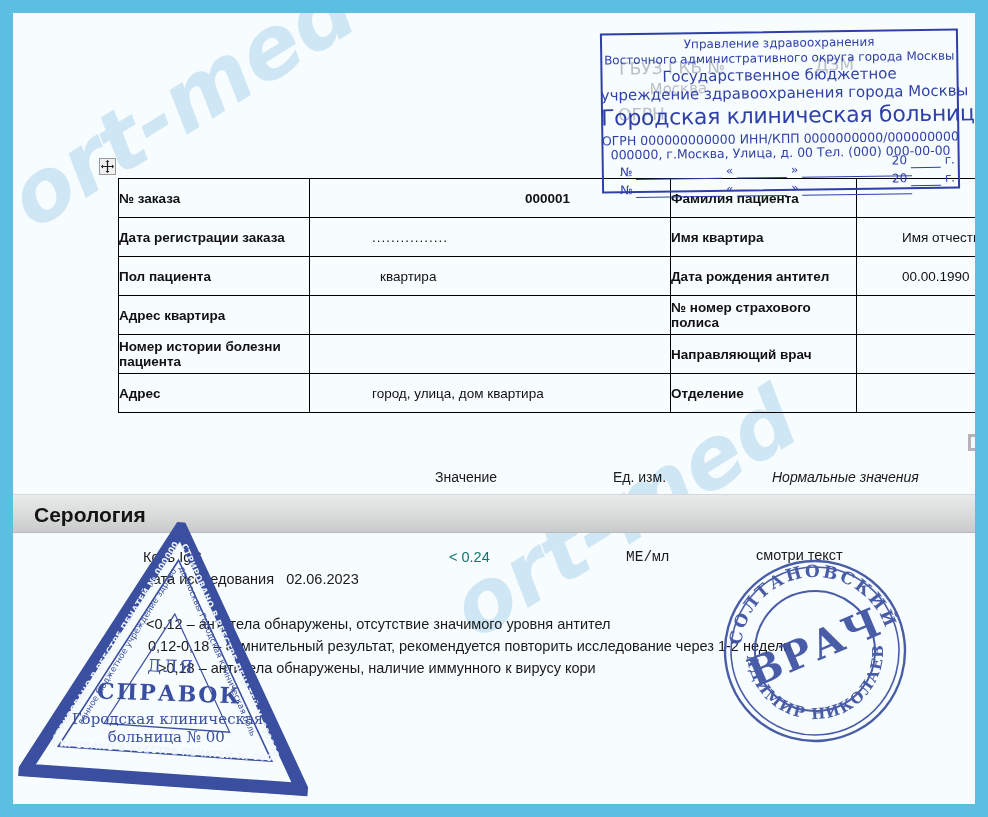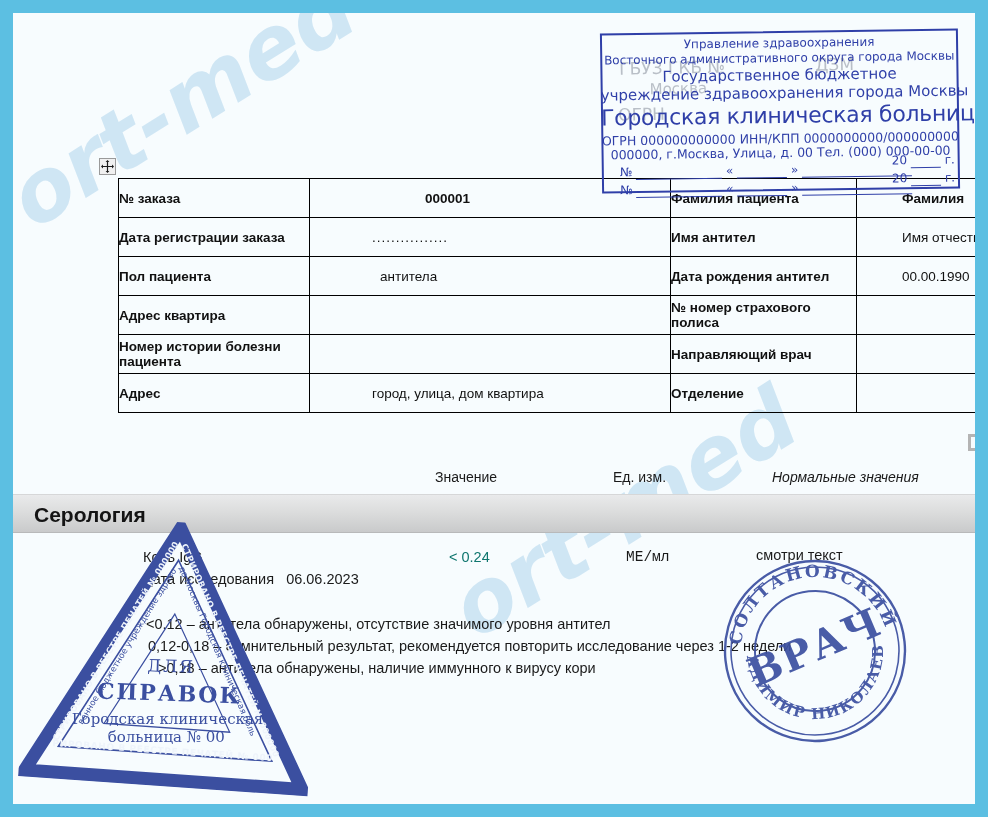--- a/index.html
+++ b/index.html
@@ -63,21 +63,21 @@
     border:1px solid #000;
     padding:0 0 0 0;
     font-size:13.5px;
     color:#111;
     vertical-align:middle;
     height:26px;
   }
   #info-table tr{height:39px;}
   .lbl{font-weight:bold;width:190px;}
   .val{font-weight:normal;padding-left:0 !important;}
-  .val.bold{font-weight:bold;}
+  .val.bold{font-weight:bold;text-align:center;}
   .c-l{width:190px;}
   .c-lv{width:245px;}
   .c-r{width:185px;}
   .c-rv{width:230px;}
   .indent-a{padding-left:62px !important;}
   .indent-b{padding-left:115px !important;}
   .indent-c{padding-left:45px !important;}
   .indent-d{padding-left:70px !important;}
   .r-tall{height:54px;}
   .dots{letter-spacing:1px;color:#222;}
@@ -234,26 +234,26 @@
     <tbody>
         <tr>
       <td class="lbl c-l">№ заказа</td>
       <td class="val bold c-lv indent-b">000001</td>
       <td class="lbl c-r">Фамилия пациента</td>
       <td class="val bold c-rv indent-c">Фамилия</td>
     </tr>
     <tr>
       <td class="lbl c-l">Дата регистрации заказа</td>
       <td class="val c-lv indent-a dots">................</td>
-      <td class="lbl c-r">Имя антител</td>
+      <td class="lbl c-r">Имя квартира</td>
       <td class="val c-rv indent-c">Имя отчество</td>
     </tr>
     <tr class="r-tall">
       <td class="lbl c-l">Пол пациента</td>
-      <td class="val c-lv indent-d">антитела</td>
+      <td class="val c-lv indent-d">квартира</td>
       <td class="lbl c-r">Дата рождения антител</td>
       <td class="val c-rv indent-c">00.00.1990</td>
     </tr>
     <tr class="r-tall">
       <td class="lbl c-l">Адрес квартира</td>
       <td class="val c-lv"></td>
       <td class="lbl c-r">№ номер страхового полиса</td>
       <td class="val c-rv"></td>
     </tr>
     <tr class="r-tall">
@@ -326,21 +326,21 @@
     <span>Серология</span>
   </div>
 
   <div class="res-cell" id="r-name">Корь IgG</div>
   <div class="res-cell" id="r-value">&lt; 0.24</div>
   <div class="res-cell" id="r-unit">МЕ/мл</div>
   <div class="res-cell" id="r-norm">смотри текст</div>
   <div class="res-cell" id="r-date">
     <span>Дата исследования</span>
     &nbsp;
-    <span>06.06.2023</span>
+    <span>02.06.2023</span>
   </div>
 
   <div id="interp">
     <div class="l1">&lt;0.12 – антитела обнаружены, отсутствие значимого уровня антител</div>
     <div class="l2">0,12-0,18 – сомнительный результат, рекомендуется повторить исследование через 1-2 недели</div>
     <div class="l3">&gt;0,18 – антитела обнаружены, наличие иммунного к вирусу кори</div>
   </div>
 
   <div id="stamp-round">
     <svg width="192" height="192" viewBox="0 0 192 192">

